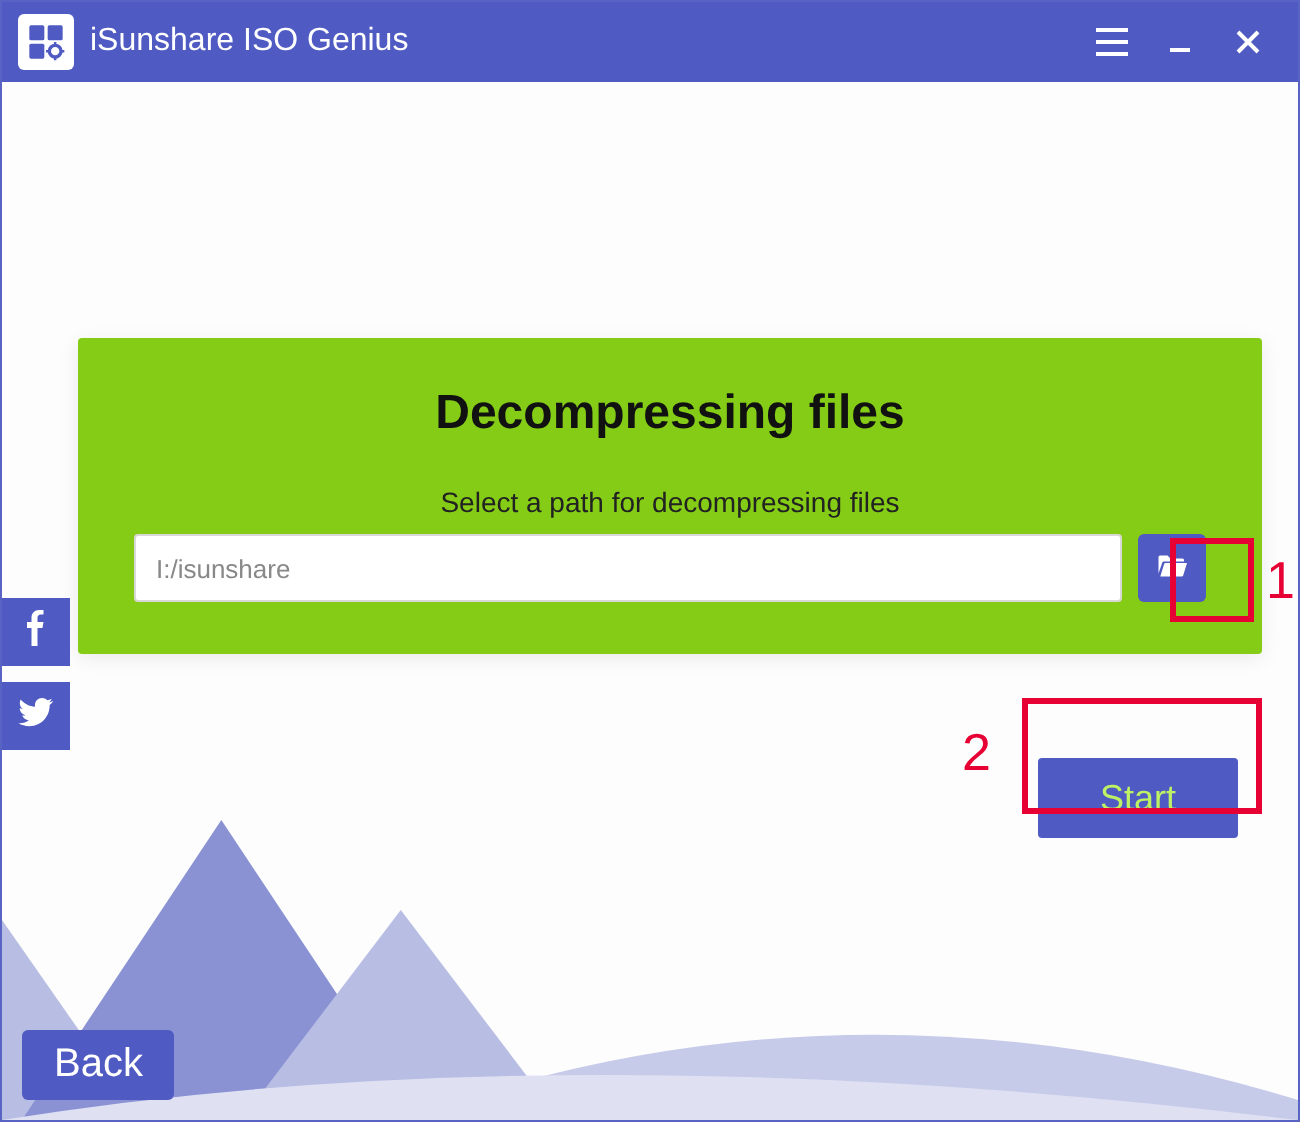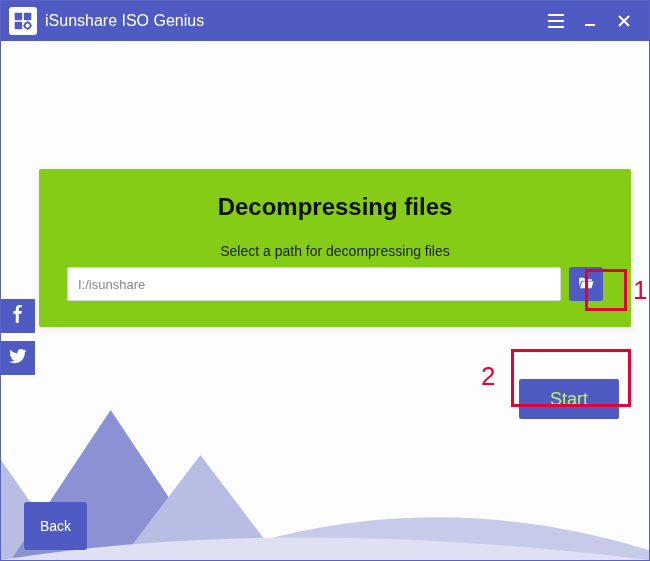--- a/index.html
+++ b/index.html
@@ -141,25 +141,24 @@
   .social.tw { top: 300px; }
   .social svg { width: 18px; height: 18px; fill: #fff; }
 
   
   .back-btn {
     position: absolute;
     left: 10px; bottom: 10px;
     background: #4f5bc2;
     color: #fff;
     border: none;
-    padding: 16px 16px;
-    font-size: 14px;
+    padding: 6px 16px;
+    font-size: 20px;
     border-radius: 3px;
     cursor: pointer;
-    margin-left: 13px;
   }
 
   
   .mountains {
     position: absolute;
     left: 0; right: 0; bottom: 0;
     height: 160px;
     pointer-events: none;
     overflow: hidden;
   }

